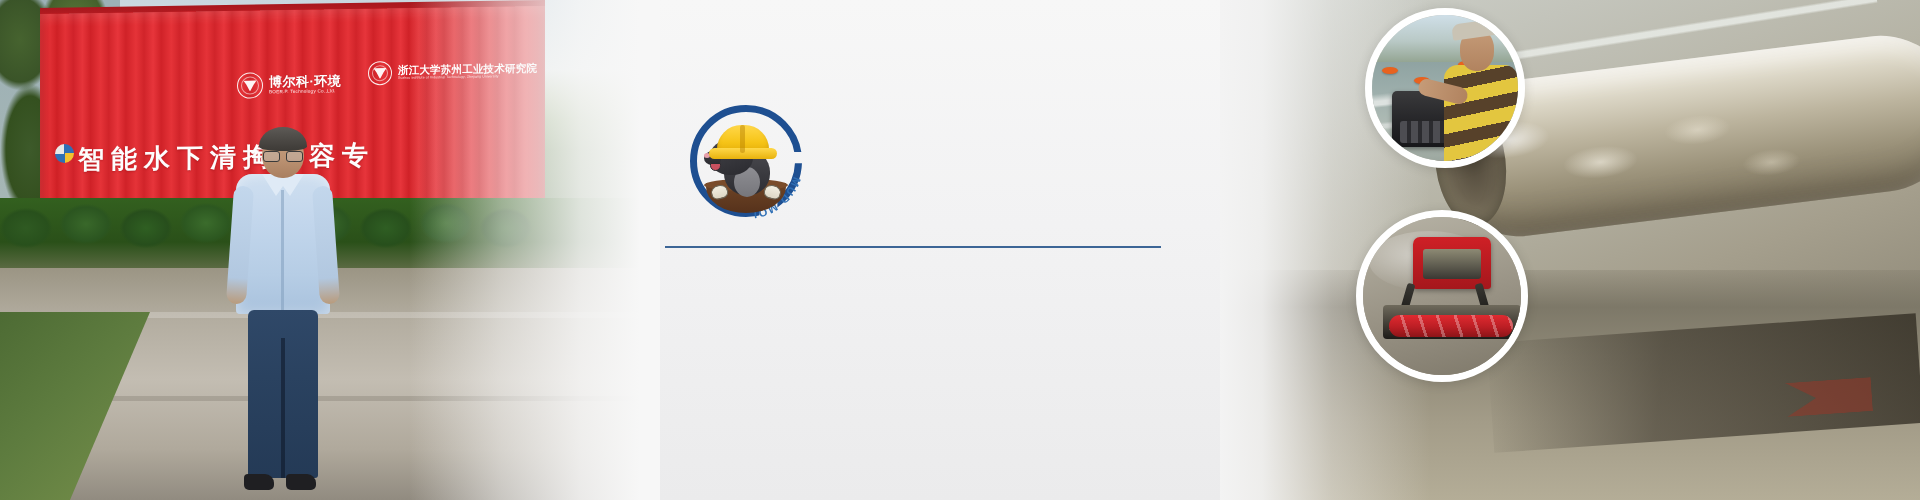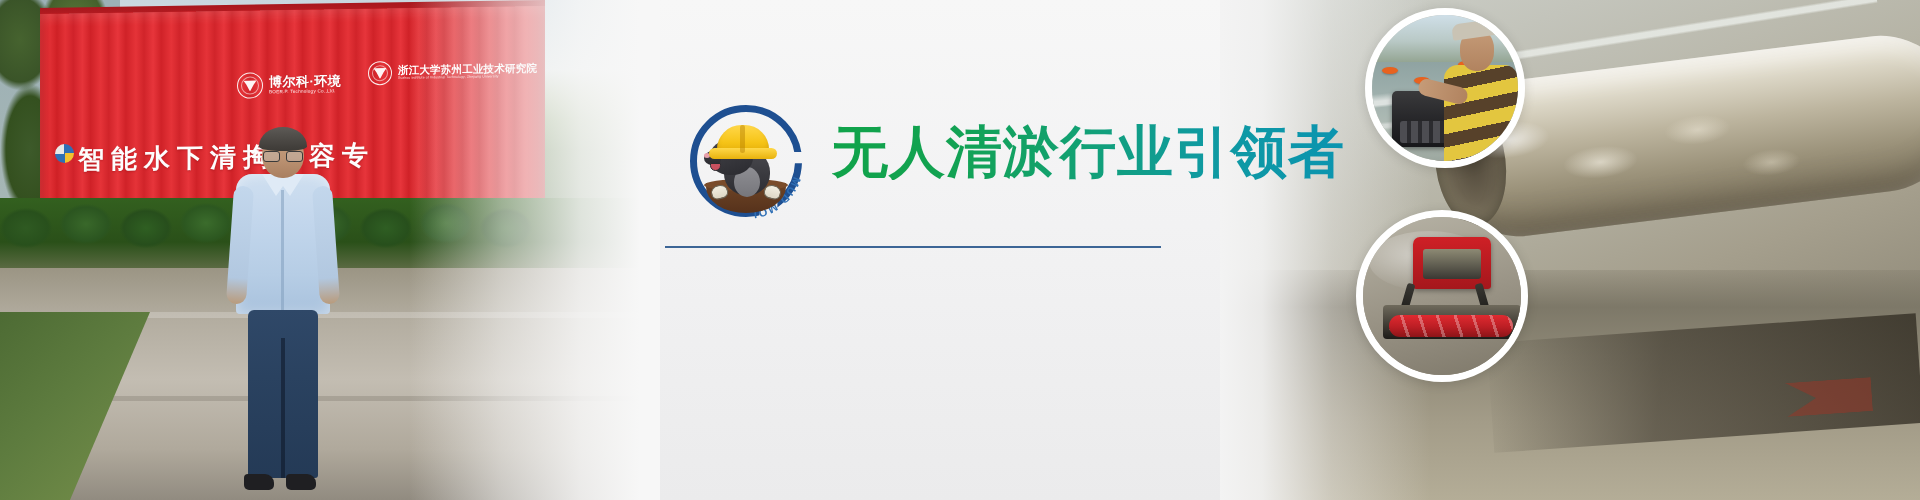--- a/index.html
+++ b/index.html
@@ -596,18 +596,17 @@
       <div class="lm-mole-snout"></div>
       <div class="lm-mole-nose"></div>
       <div class="lm-mole-mouth"></div>
       <div class="lm-mole-eye"></div>
       <div class="lm-helmet"></div>
       <div class="lm-helmet-ridge"></div>
       <div class="lm-paw-l"></div>
       <div class="lm-paw-r"></div>
     </div>
 
-    <div class="headline">无人清淤行业引领者</div>
 
     <div class="divider"></div>
   </div>
 
 </div>
 
 </body></html>

